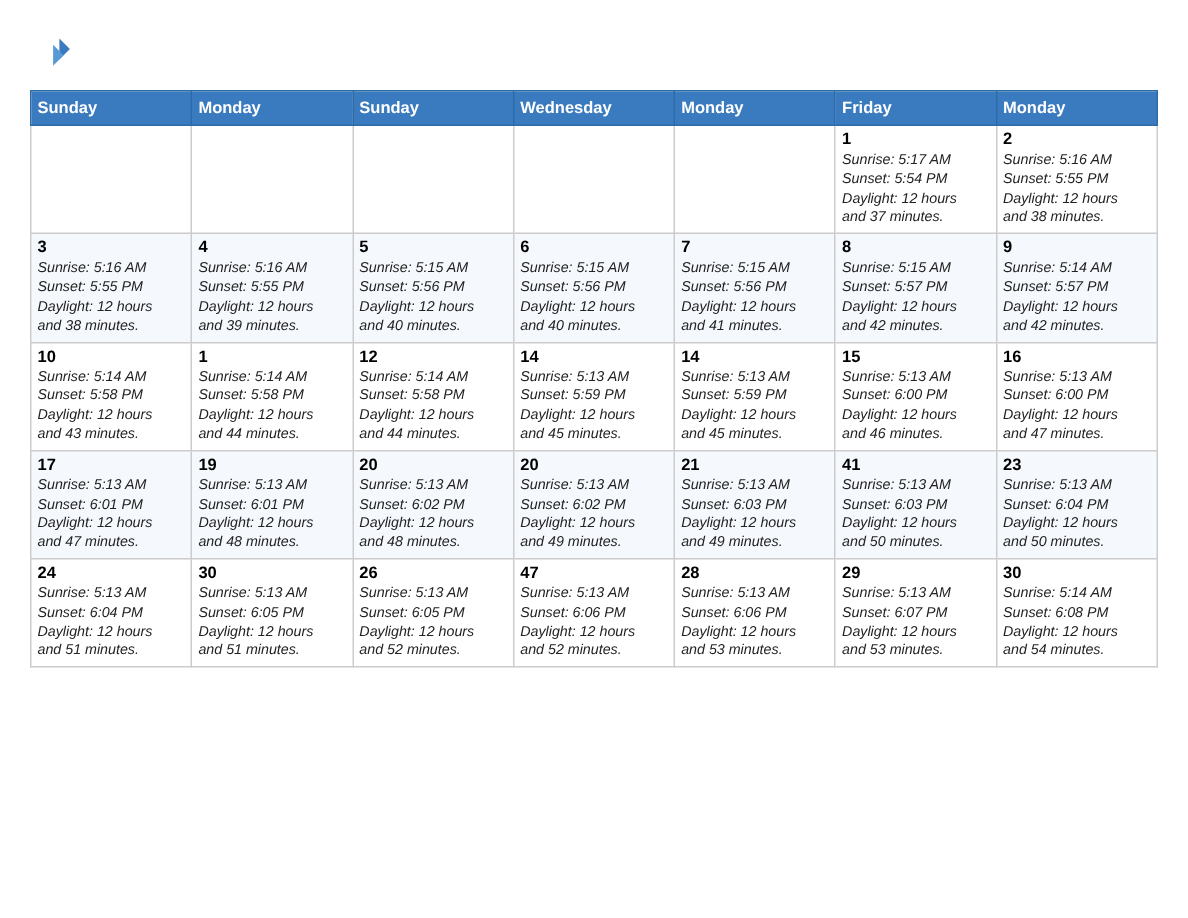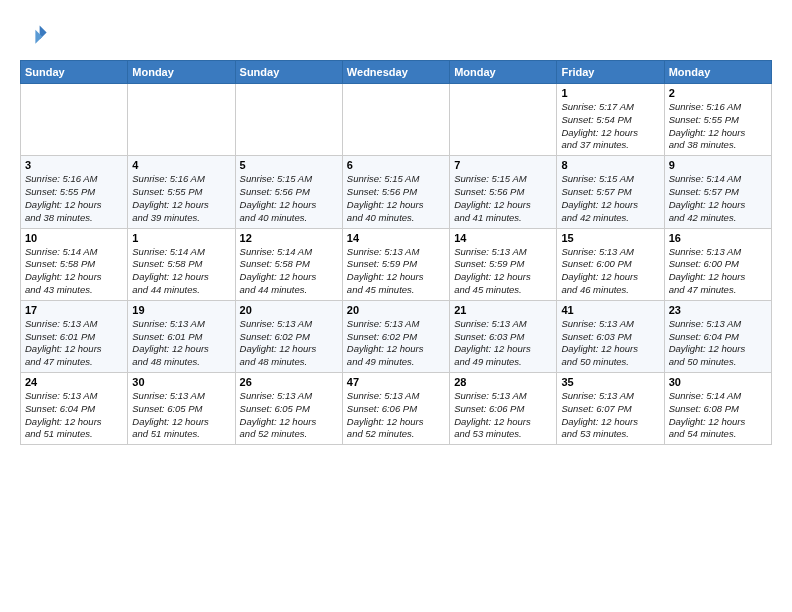--- a/index.html
+++ b/index.html
@@ -332,21 +332,21 @@
 and 52 minutes.</div>
           </td>
           <td>
             <span class="day-num">28</span>
             <div class="day-info" style="white-space: pre-line;">Sunrise: 5:13 AM
 Sunset: 6:06 PM
 Daylight: 12 hours
 and 53 minutes.</div>
           </td>
           <td>
-            <span class="day-num">35</span>
+            <span class="day-num">29</span>
             <div class="day-info" style="white-space: pre-line;">Sunrise: 5:13 AM
 Sunset: 6:07 PM
 Daylight: 12 hours
 and 53 minutes.</div>
           </td>
           <td>
             <span class="day-num">30</span>
             <div class="day-info" style="white-space: pre-line;">Sunrise: 5:14 AM
 Sunset: 6:08 PM
 Daylight: 12 hours

